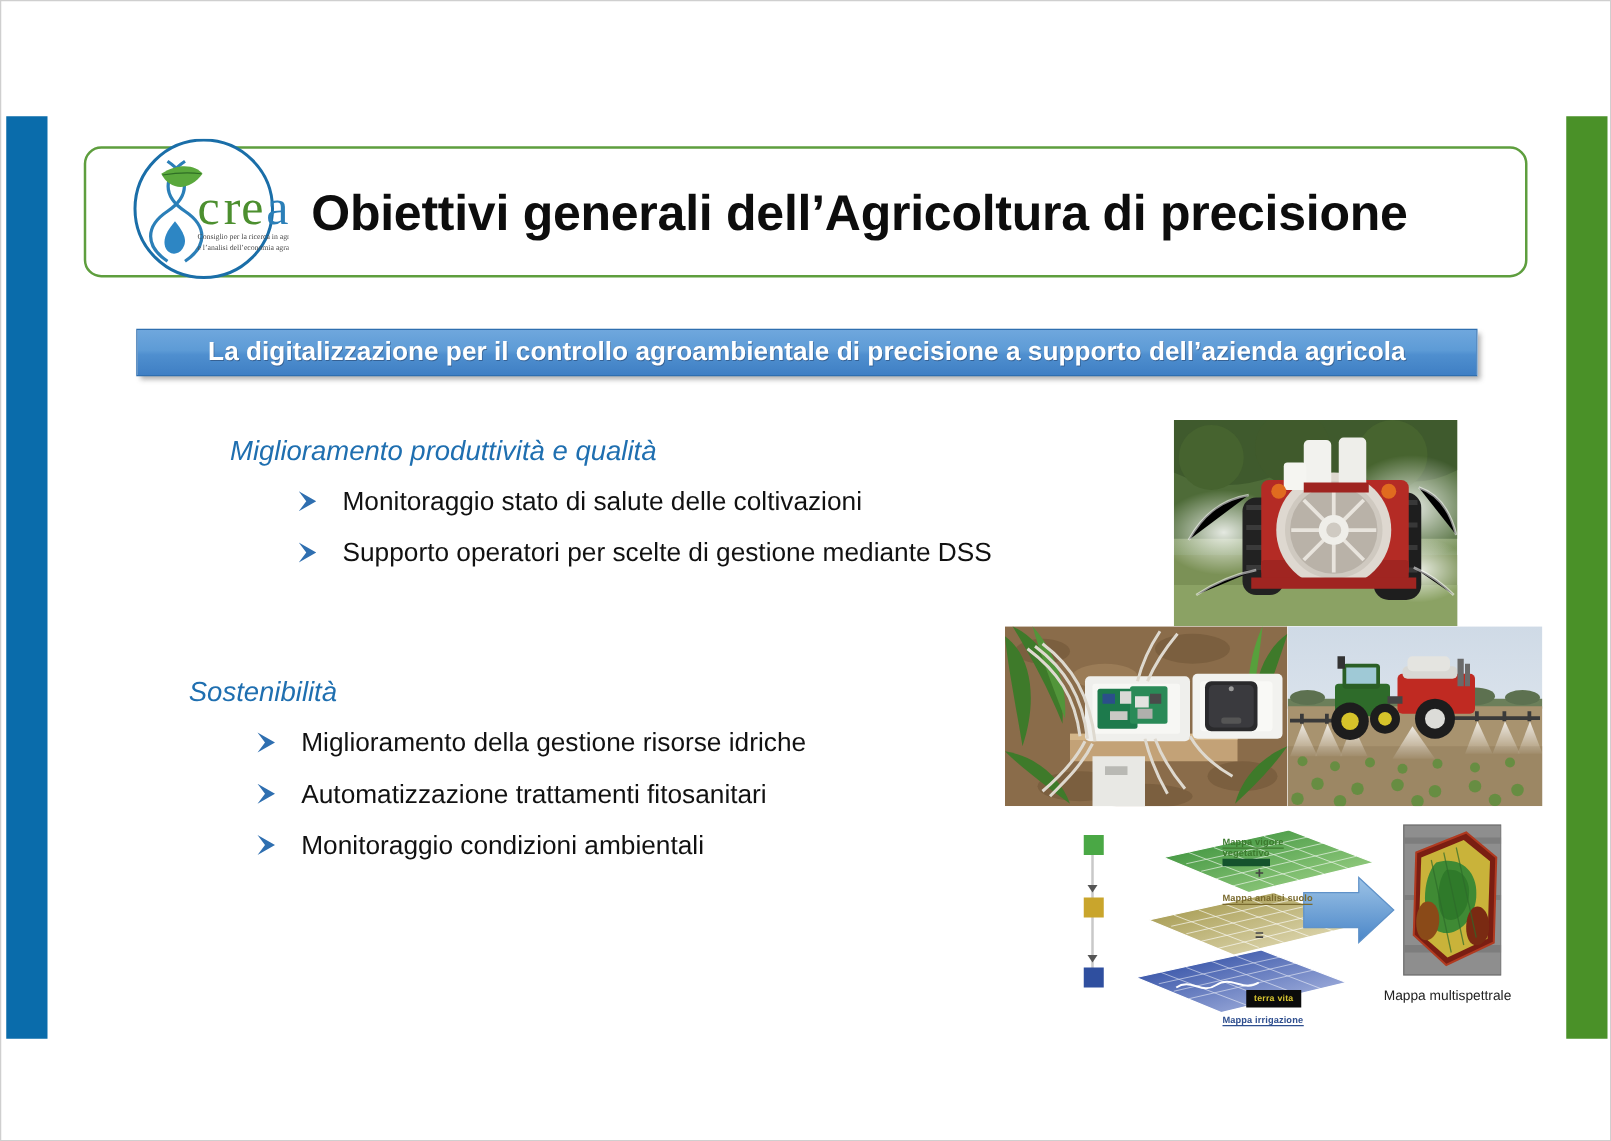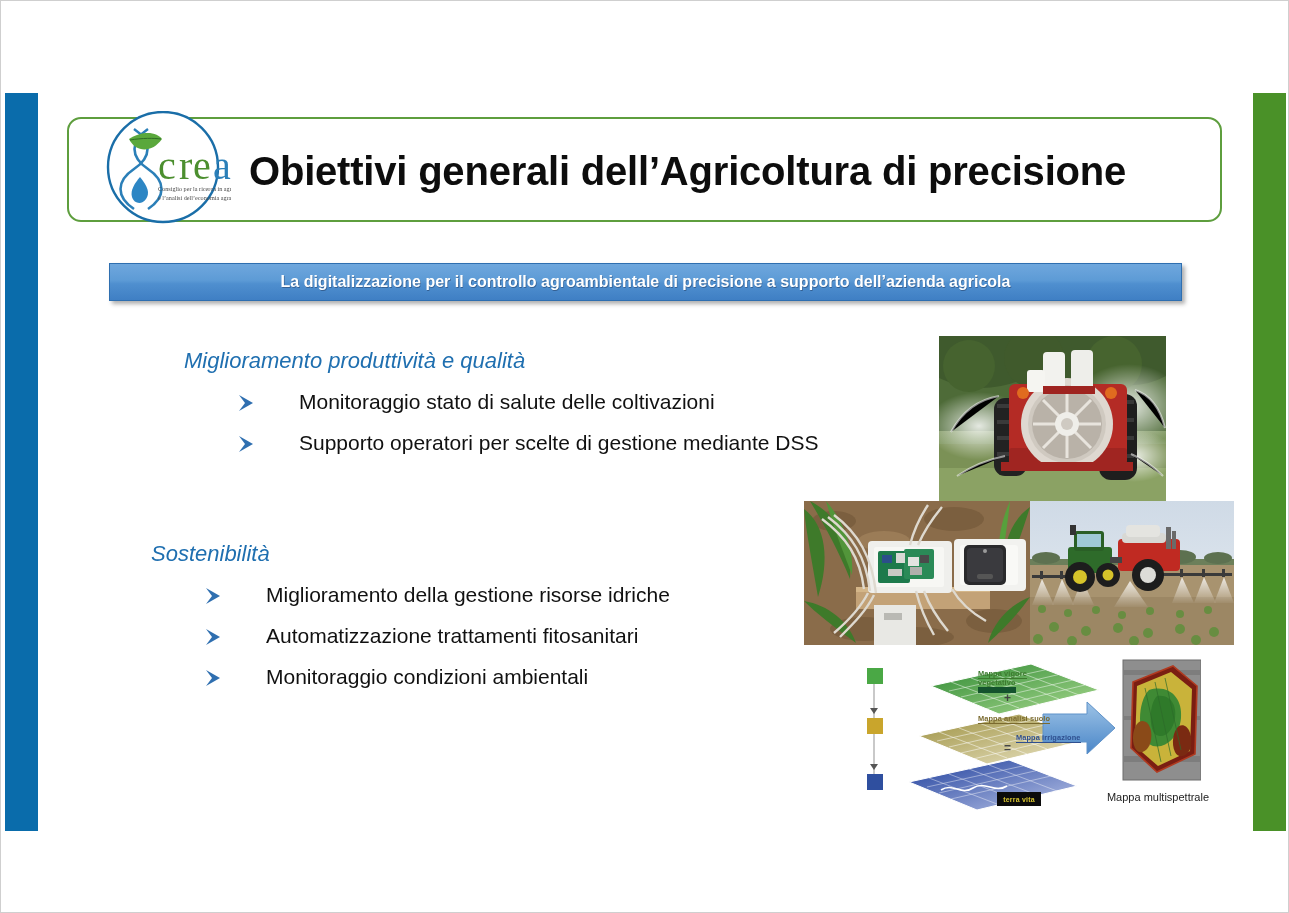--- a/index.html
+++ b/index.html
@@ -21,31 +21,31 @@
   
   .logo{position:absolute;left:95px;top:110px;width:135px;height:113px;}
   .logo svg{display:block;}
 
   
   .banner{position:absolute;left:108px;top:262px;width:1073px;height:38px;
           background:linear-gradient(180deg,#6fa7dd 0%,#5d9bd6 45%,#4f8fcf 55%,#3f7fc4 100%);
           border:1px solid #2f6fb0;box-sizing:border-box;
           box-shadow:3px 3px 4px rgba(80,80,80,.45);
           display:flex;align-items:center;justify-content:center;}
-  .banner-text{color:#ffffff;font-size:16px;font-weight:bold;white-space:nowrap;
+  .banner-text{color:#ffffff;font-size:21px;font-weight:bold;white-space:nowrap;
                text-shadow:0.6px 0.6px 0 rgba(40,70,110,.6);}
 
   
   .section{position:absolute;}
   .sec1{left:150px;top:347px;margin-left:33px;}
   .sec2{left:150px;top:540px;}
   .sec-head{font-size:22px;font-style:italic;color:#1f6fb0;font-weight:normal;
             font-family:"Liberation Sans",sans-serif;}
   .bullets{margin-top:16px;}
-  .bullet{display:flex;align-items:center;margin-top:18px;gap:25px;}
+  .bullet{display:flex;align-items:flex-start;margin-top:18px;}
   .bullet:first-child{margin-top:12px;}
   .arrow{width:24px;flex:0 0 24px;margin-left:52px;margin-right:14px;position:relative;top:1px;}
   .arrow svg{display:block;}
   .bullet-text{font-size:21px;color:#111;line-height:1.1;font-family:"Liberation Sans",sans-serif;}
 
   
   .photo{position:absolute;overflow:hidden;}
   .ph-sprayer{left:938px;top:335px;width:227px;height:165px;}
   .ph-sensor{left:803px;top:500px;width:226px;height:144px;}
   .ph-boom{left:1029px;top:500px;width:204px;height:144px;}
@@ -54,21 +54,21 @@
   .diagram{position:absolute;left:860px;top:655px;width:340px;height:160px;}
 
   .cap-multi{position:absolute;left:1087px;top:790px;width:140px;text-align:center;
              font-size:11px;color:#222;font-family:"Liberation Sans",sans-serif;}
 
   .lbl{position:absolute;font-size:7.4px;font-weight:bold;letter-spacing:.1px;
        font-family:"Liberation Sans",sans-serif;white-space:nowrap;}
   .lbl-veg{left:977px;top:668px;color:#3c7a2e;border-bottom:1px solid #3c7a2e;}
   .lbl-veg2{left:977px;top:677px;color:#3c7a2e;border-bottom:6px solid #14532d;}
   .lbl-suolo{left:977px;top:713px;color:#7a6a2e;border-bottom:1px solid #7a6a2e;}
-  .lbl-irr{left:977px;top:732px;color:#2f4f8f;border-bottom:1px solid #2f4f8f;margin-left:38px;}
+  .lbl-irr{left:977px;top:810px;color:#2f4f8f;border-bottom:1px solid #2f4f8f;}
   .op{position:absolute;font-size:12px;color:#444;font-weight:bold;}
   .op-plus{left:1003px;top:690px;}
   .op-eq{left:1003px;top:740px;}
 
   .terravita{position:absolute;left:996px;top:791px;width:44px;height:14px;background:#0b0b0b;
              display:flex;align-items:center;justify-content:center;}
   .terravita span{font-size:7px;font-weight:bold;color:#d8c530;letter-spacing:.2px;}
 </style>
 </head>
 <body>

